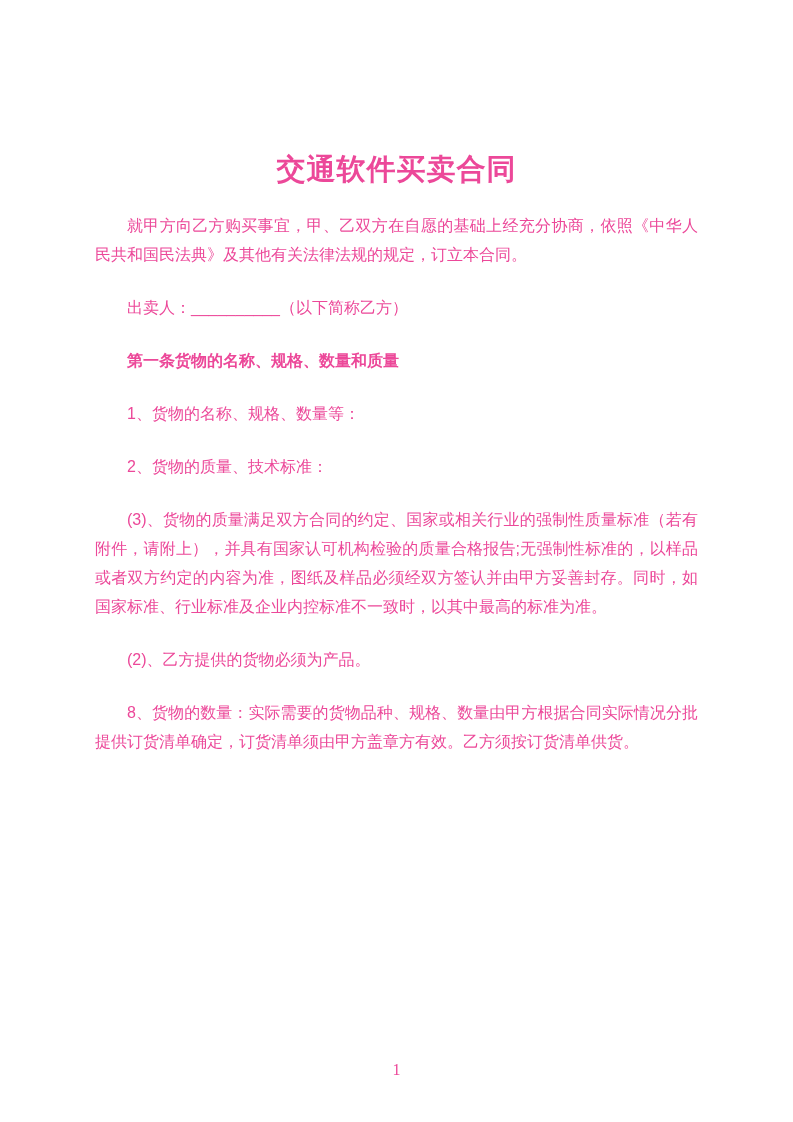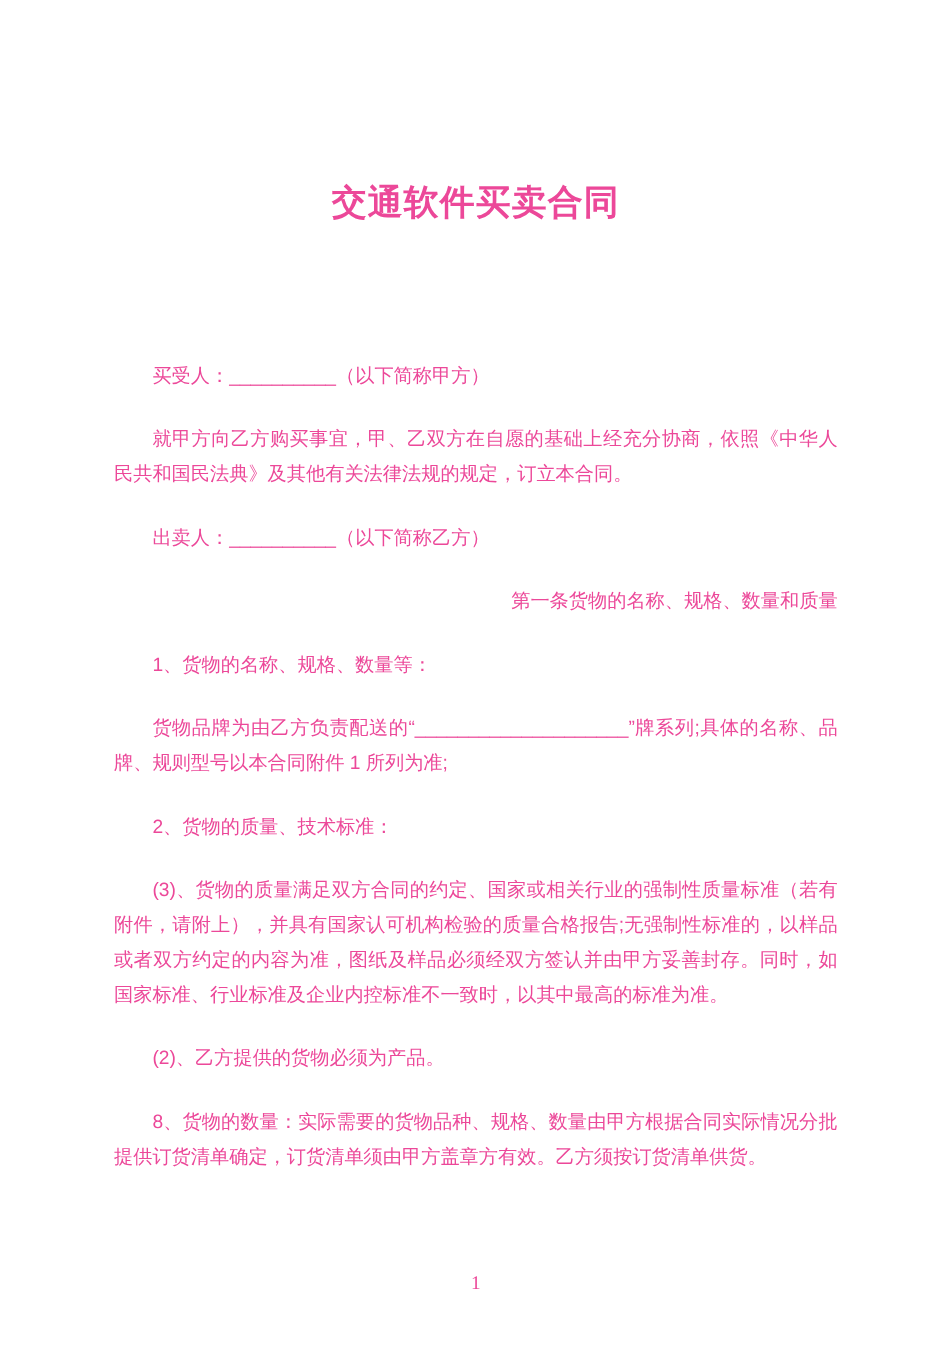--- a/index.html
+++ b/index.html
@@ -33,53 +33,51 @@
     line-height: 29px;
     text-align: justify;
     text-indent: 2em;
     margin-top: 24px;
     word-break: break-all;
   }
   .para.first-body {
     margin-top: 112px;
   }
   .para.heading {
-    font-weight: normal;
-    text-align: right;
+    font-weight: bold;
+    text-align: left;
   }
   .page-number {
     position: absolute;
     left: 0;
     right: 0;
     top: 1044px;
     text-align: center;
     font-size: 16px;
     line-height: 20px;
     font-family: "Liberation Serif", serif;
   }
 </style>
 </head>
 <body>
 
 <div class="page">
   <div class="content">
 
     <h1 class="doc-title">交通软件买卖合同</h1>
 
-    <p class="para first-body">买受人：__________（以下简称甲方）</p>
 
     <p class="para">就甲方向乙方购买事宜，甲、乙双方在自愿的基础上经充分协商，依照《中华人民共和国民法典》及其他有关法律法规的规定，订立本合同。</p>
 
     <p class="para">出卖人：__________（以下简称乙方）</p>
 
     <p class="para heading">第一条货物的名称、规格、数量和质量</p>
 
     <p class="para">1、货物的名称、规格、数量等：</p>
 
-    <p class="para">货物品牌为由乙方负责配送的“____________________”牌系列;具体的名称、品牌、规则型号以本合同附件 1 所列为准;</p>
 
     <p class="para">2、货物的质量、技术标准：</p>
 
     <p class="para">(3)、货物的质量满足双方合同的约定、国家或相关行业的强制性质量标准（若有附件，请附上），并具有国家认可机构检验的质量合格报告;无强制性标准的，以样品或者双方约定的内容为准，图纸及样品必须经双方签认并由甲方妥善封存。同时，如国家标准、行业标准及企业内控标准不一致时，以其中最高的标准为准。</p>
 
     <p class="para">(2)、乙方提供的货物必须为产品。</p>
 
 
     <p class="para">8、货物的数量：实际需要的货物品种、规格、数量由甲方根据合同实际情况分批提供订货清单确定，订货清单须由甲方盖章方有效。乙方须按订货清单供货。</p>
 

